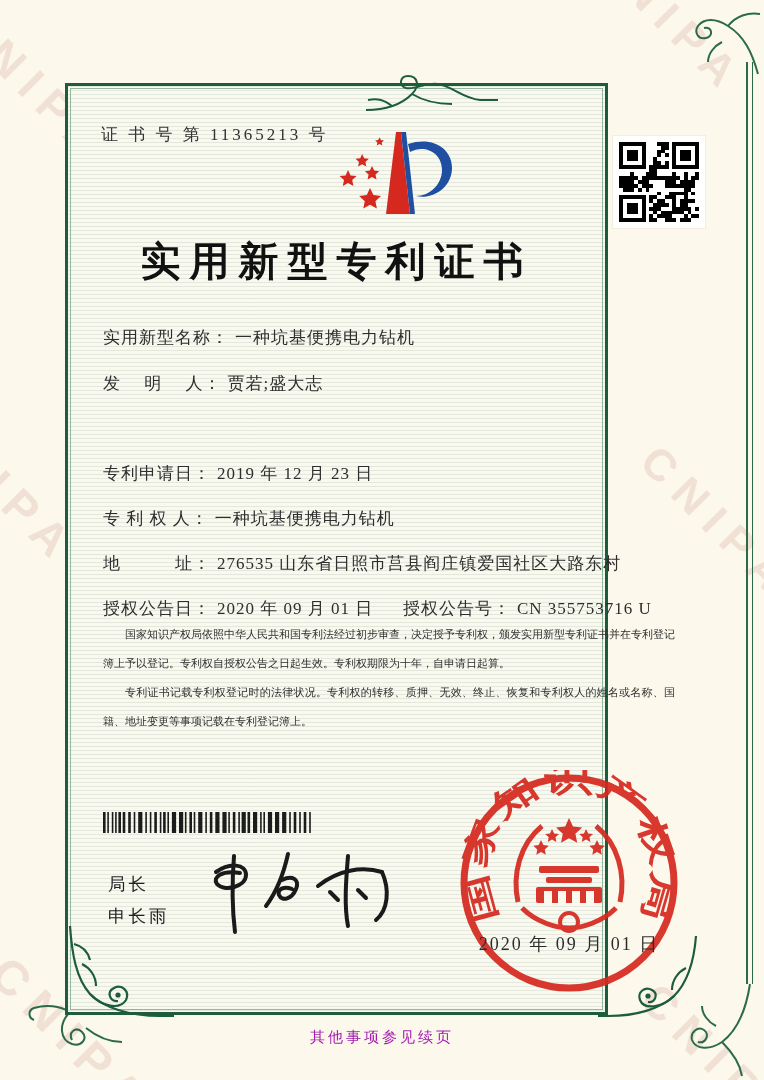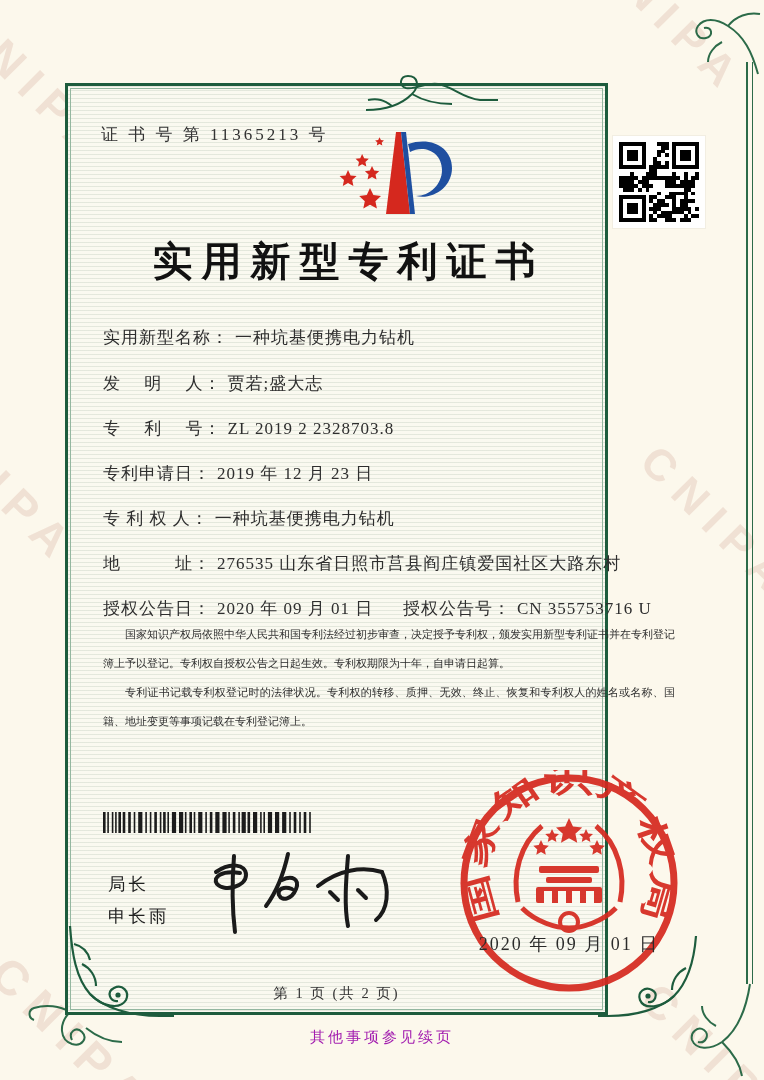--- a/index.html
+++ b/index.html
@@ -46,21 +46,21 @@
   }
   .cert-inner-line{position:absolute;inset:2px;border:1px solid #94b7a0;pointer-events:none;}
 
   .cert-no{position:absolute;left:33px;top:37px;font-size:17px;letter-spacing:3px;color:#333;}
 
   .logo{position:absolute;left:252px;top:40px;width:150px;height:95px;}
   .qr{position:absolute;left:545px;top:50px;width:92px;height:92px;background:#fff;
       box-shadow:0 0 0 1px rgba(0,0,0,0.04);display:flex;align-items:center;justify-content:center;}
 
   .cert-title{
-    position:absolute;left:12px;top:148px;width:100%;text-align:center;
+    position:absolute;left:0;top:148px;width:100%;text-align:center;
     font-size:40px;font-weight:bold;letter-spacing:9px;color:#111;
   }
 
   .frow{position:absolute;left:35px;font-size:17px;color:#2e2e2e;white-space:nowrap;}
   .flabel{letter-spacing:1px;}
   .fvalue{margin-left:6px;letter-spacing:1px;}
   .fr0{top:240px;} .fr1{top:286px;} .fr2{top:331px;} .fr3{top:376px;}
   .fr4{top:421px;} .fr5{top:466px;} .fr6{top:511px;}
   .fcell2{position:absolute;left:300px;top:0;}
   .fr6 .fcell2{position:absolute;left:300px;}
@@ -321,21 +321,20 @@
         <rect x="0" y="14" width="7" height="7" fill="#000"></rect>
         <rect x="1" y="15" width="5" height="5" fill="#fff"></rect>
         <rect x="2" y="16" width="3" height="3" fill="#000"></rect>
       </svg>
     </div>
 
   <div class="cert-title">实用新型专利证书</div>
 
   <div class="frow fr0"><span class="flabel">实用新型名称：</span><span class="fvalue">一种坑基便携电力钻机</span></div>
   <div class="frow fr1"><span class="flabel">发　 明 　人：</span><span class="fvalue">贾若;盛大志</span></div>
-  <div class="frow fr2"><span class="flabel">专　 利 　号：</span><span class="fvalue">ZL 2019 2 2328703.8</span></div>
   <div class="frow fr3"><span class="flabel">专利申请日：</span><span class="fvalue">2019 年 12 月 23 日</span></div>
   <div class="frow fr4"><span class="flabel">专 利 权 人：</span><span class="fvalue">一种坑基便携电力钻机</span></div>
   <div class="frow fr5"><span class="flabel">地　　　址：</span><span class="fvalue">276535 山东省日照市莒县阎庄镇爱国社区大路东村</span></div>
   <div class="frow fr6">
     <span><span class="flabel">授权公告日：</span><span class="fvalue">2020 年 09 月 01 日</span></span>
     <span class="fcell2"><span class="flabel">授权公告号：</span><span class="fvalue">CN 355753716 U</span></span>
   </div>
 
   <div class="body-text">
     <p>国家知识产权局依照中华人民共和国专利法经过初步审查，决定授予专利权，颁发实用新型专利证书并在专利登记簿上予以登记。专利权自授权公告之日起生效。专利权期限为十年，自申请日起算。</p>
@@ -428,16 +427,15 @@
       <g fill="none" stroke="#d5281e" stroke-width="5">
         <path d="M62,132 C56,104 64,74 86,56"></path>
         <path d="M164,132 C170,104 162,74 140,56"></path>
         <path d="M66,138 C80,152 100,158 113,158 C126,158 146,152 160,138"></path>
         <circle cx="113" cy="152" r="9" stroke-width="4"></circle>
       </g>
       <text x="113" y="180" text-anchor="middle" font-size="18" letter-spacing="2" fill="#1a1a1a" font-family="'Liberation Serif',serif" id="seal-date-text">2020 年 09 月 01 日</text>
     </g>
   </svg>
 
-  <div class="page-indicator">第 1 页 (共 2 页)</div>
 </div>
 
 <div class="footer-note">其他事项参见续页</div>
 
 </body></html>

